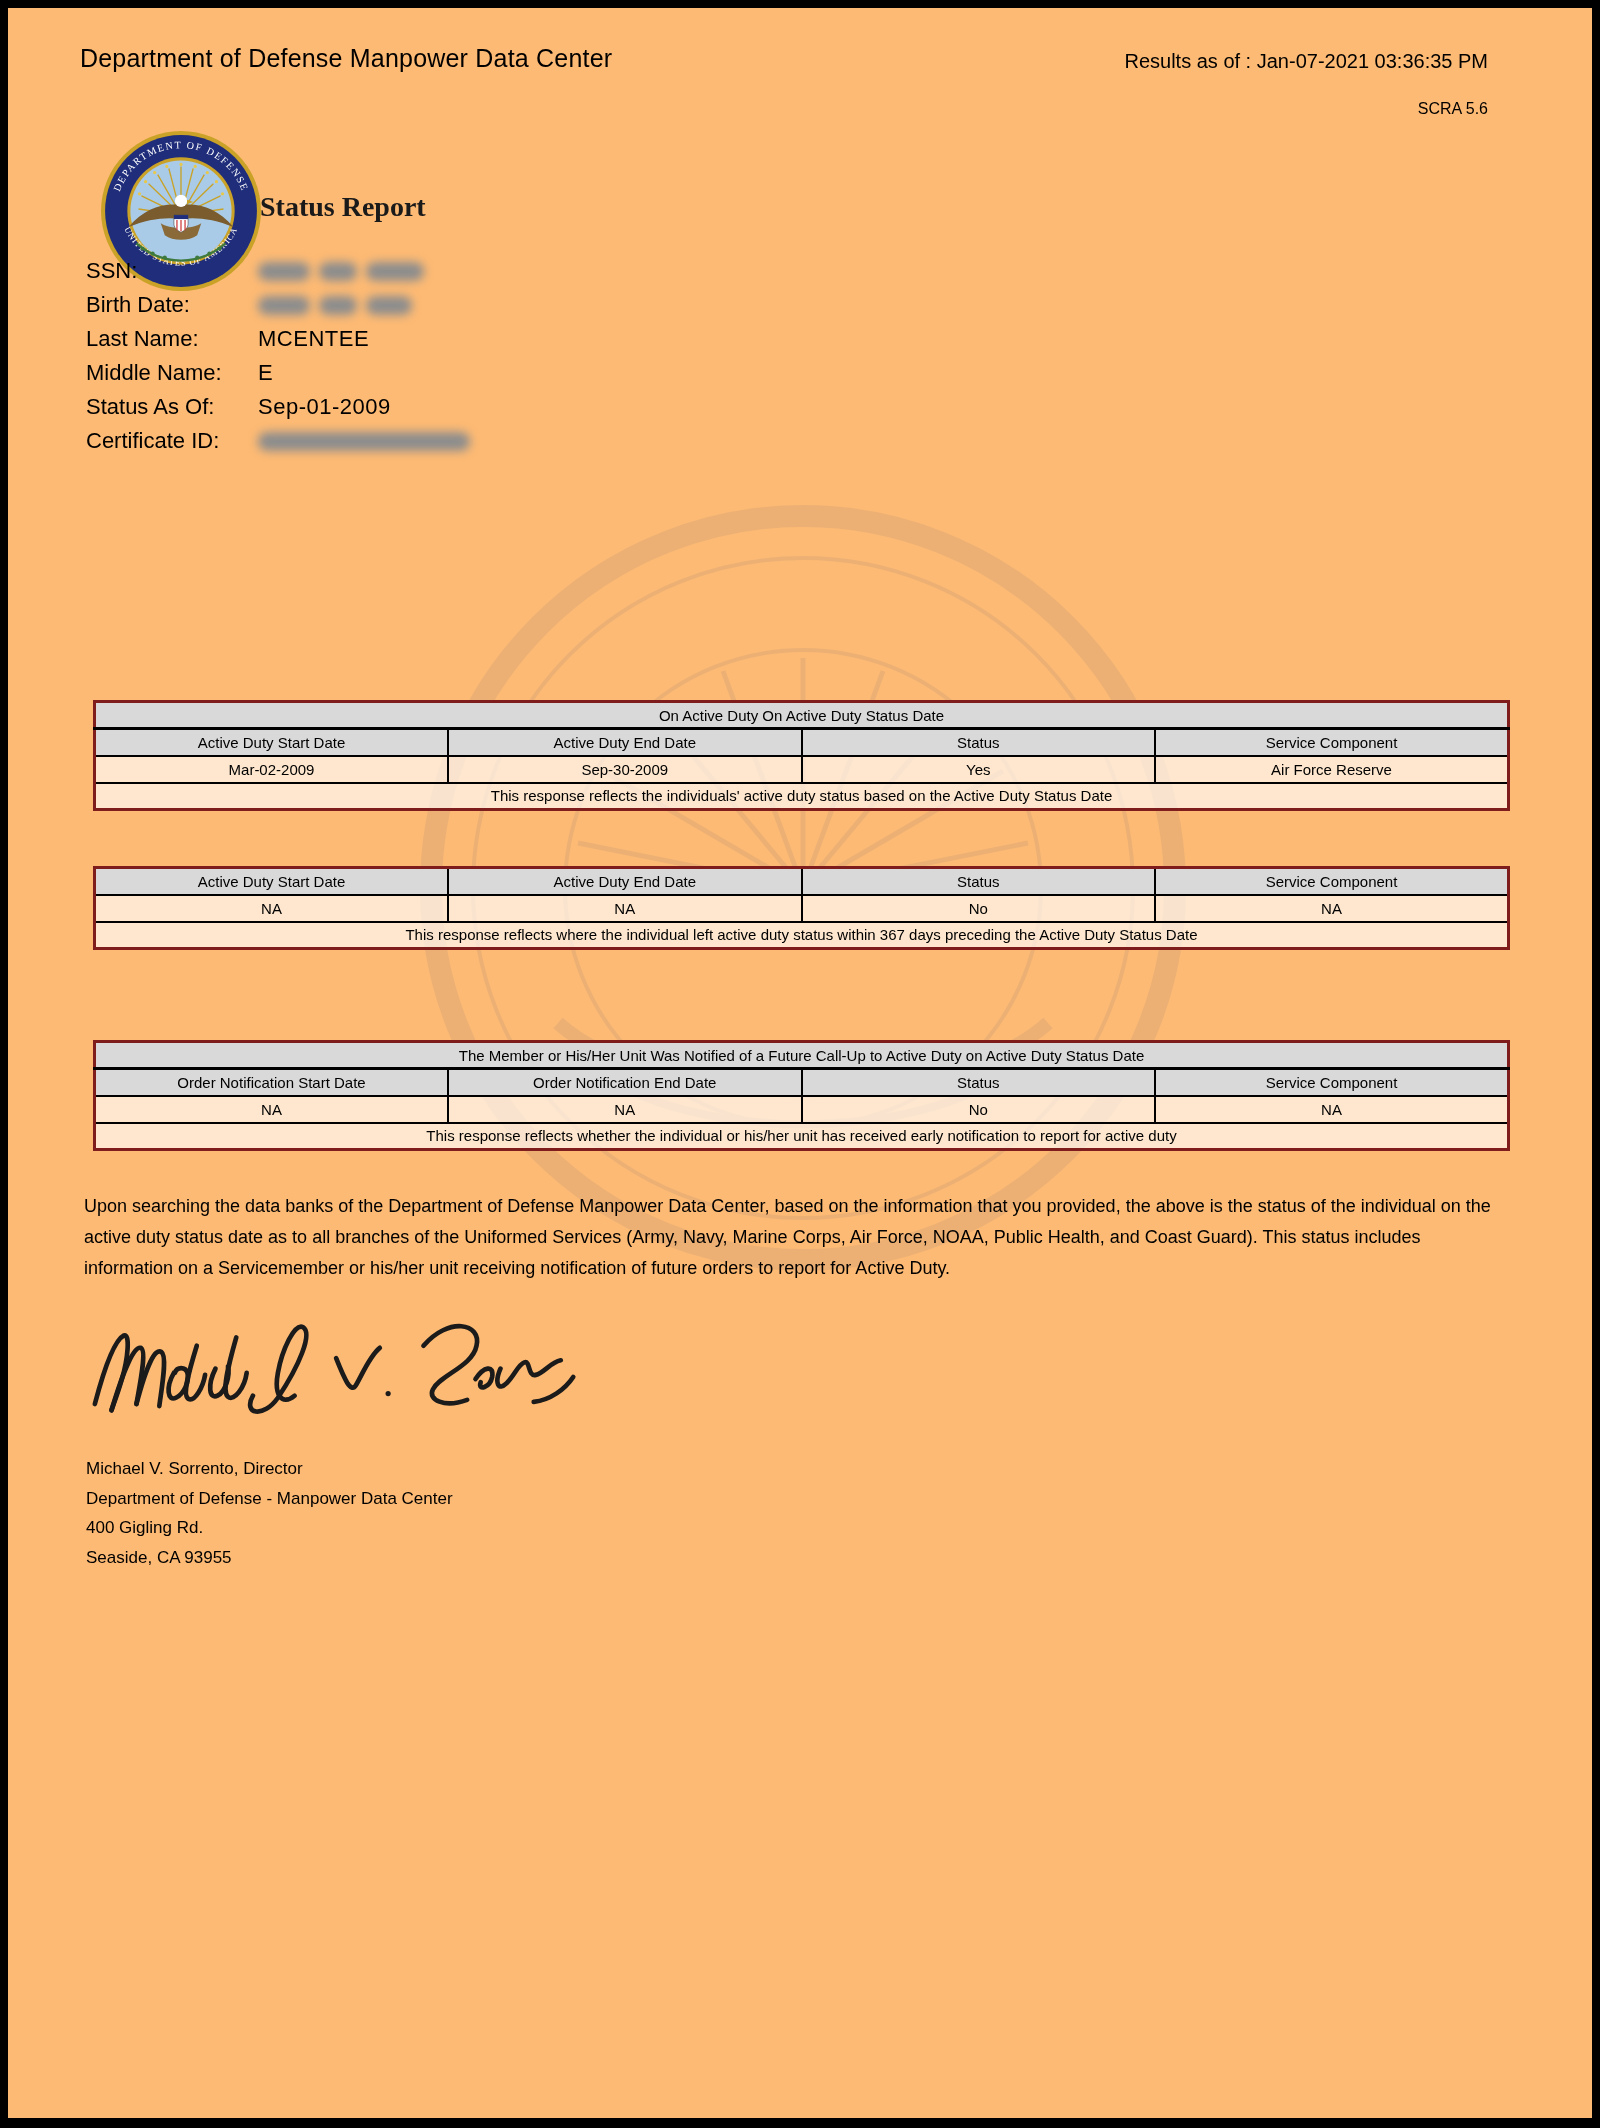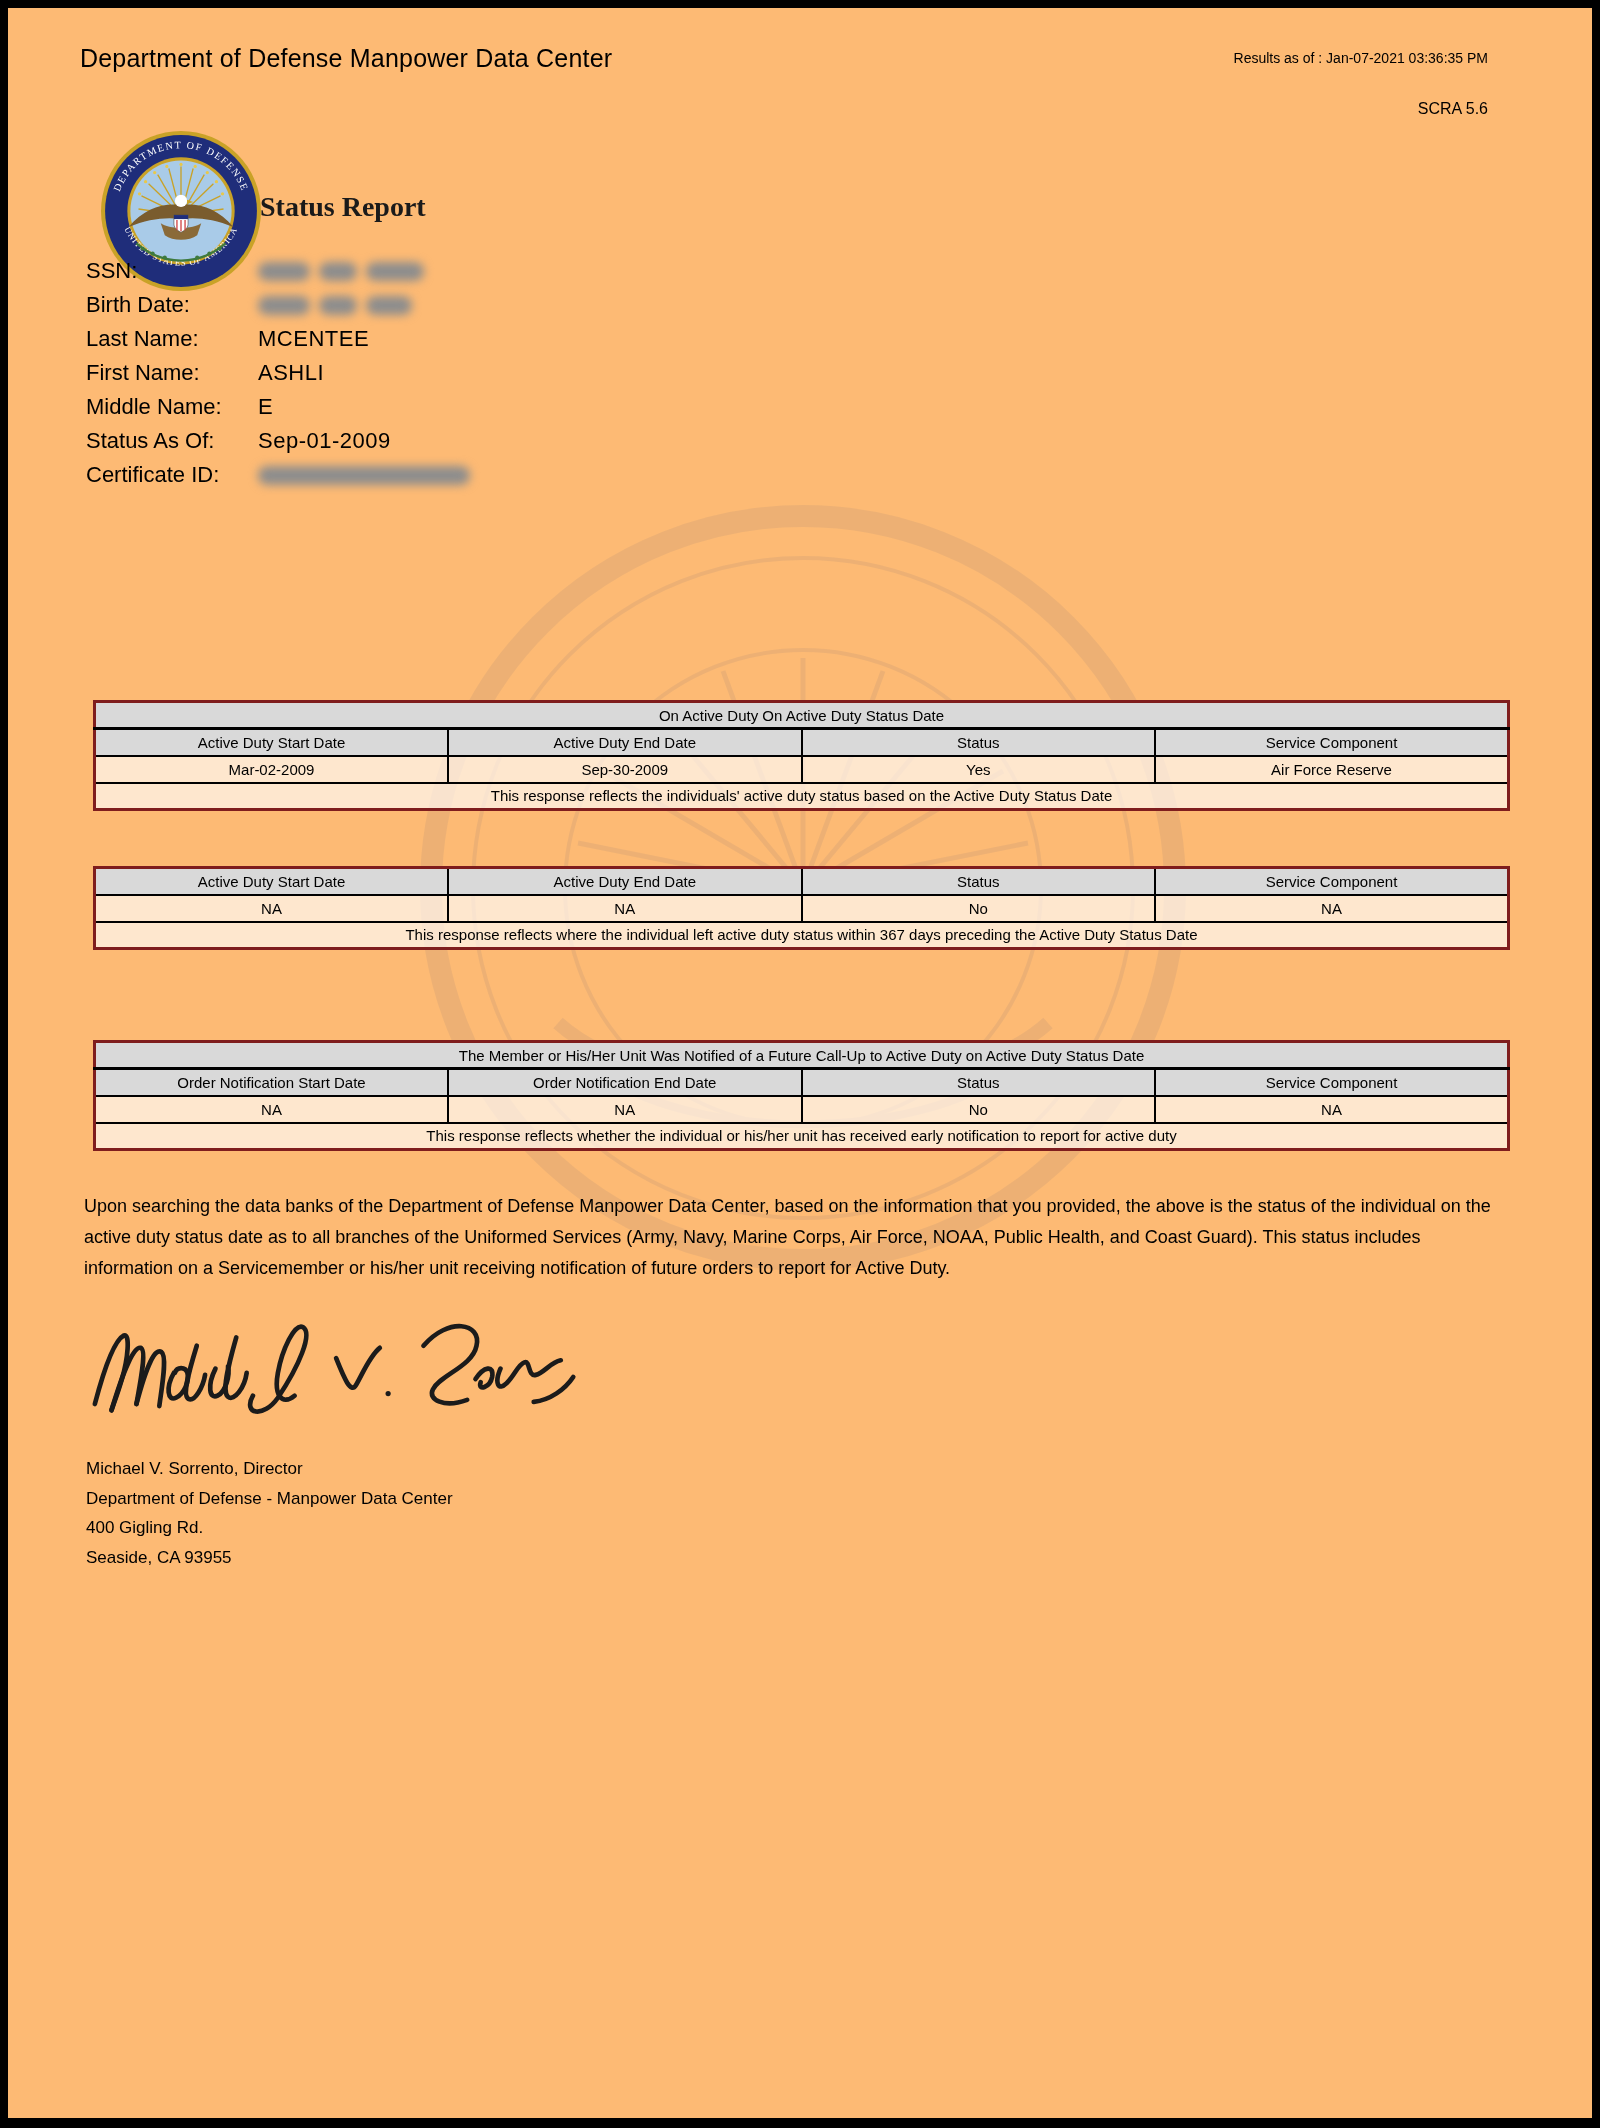--- a/index.html
+++ b/index.html
@@ -9,21 +9,21 @@
     width:1600px; height:2128px;
     background:#fdba74;
     border:8px solid #000;
     border-bottom-width:10px;
     font-family:"Liberation Sans", sans-serif;
     color:#000;
     overflow:hidden;
   }
   
   .hdr-title { position:absolute; left:72px; top:36px; font-size:25px; letter-spacing:0.2px; }
-  .hdr-results { position:absolute; right:104px; top:42px; font-size:14px; }
+  .hdr-results { position:absolute; right:104px; top:42px; font-size:20px; }
   .hdr-version { position:absolute; right:104px; top:92px; font-size:16px; }
   
   .seal { position:absolute; left:92px; top:122px; width:162px; height:162px; }
   .report-title { position:absolute; left:252px; top:182px; font-family:"Liberation Serif", serif; font-weight:bold; font-size:28px; line-height:34px; color:#1a1a1a; }
   
   .fields { position:absolute; left:78px; top:246px; width:700px; }
   .field { display:flex; height:34px; align-items:center; font-size:22px; }
   .flabel { width:172px; }
   .fvalue { margin-left:0; letter-spacing:0.5px; }
   .blurwrap { display:flex; gap:9px; align-items:center; filter:blur(5px); }
@@ -167,24 +167,20 @@
             <span class="blurseg" style="width:38px"></span>
             <span class="blurseg" style="width:46px"></span>
           </span>
       </div>
     </div>
     <div class="field">
       <div class="flabel">Last Name:</div>
       <div class="fvalue">MCENTEE</div>
     </div>
     <div class="field">
-      <div class="flabel">First Name:</div>
-      <div class="fvalue">ASHLI</div>
-    </div>
-    <div class="field">
       <div class="flabel">Middle Name:</div>
       <div class="fvalue">E</div>
     </div>
     <div class="field">
       <div class="flabel">Status As Of:</div>
       <div class="fvalue">Sep-01-2009</div>
     </div>
     <div class="field">
       <div class="flabel">Certificate ID:</div>
       <div class="fvalue">

